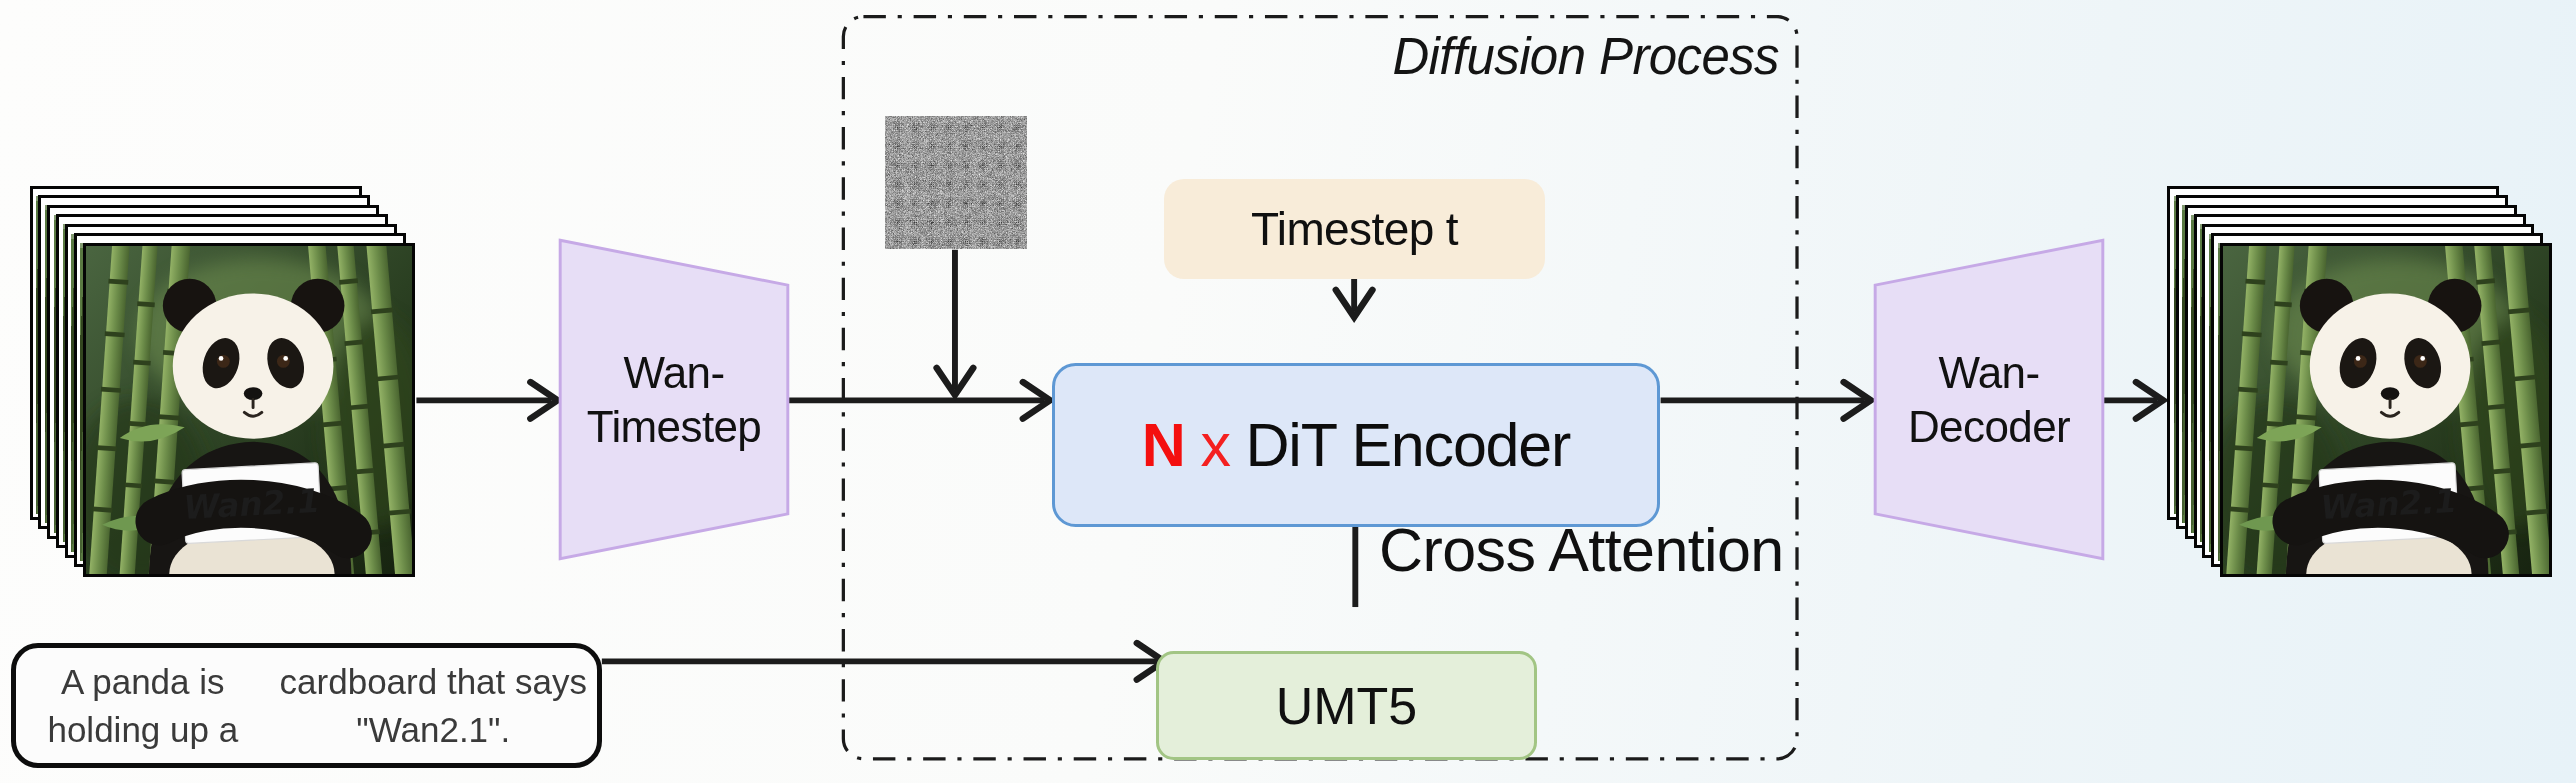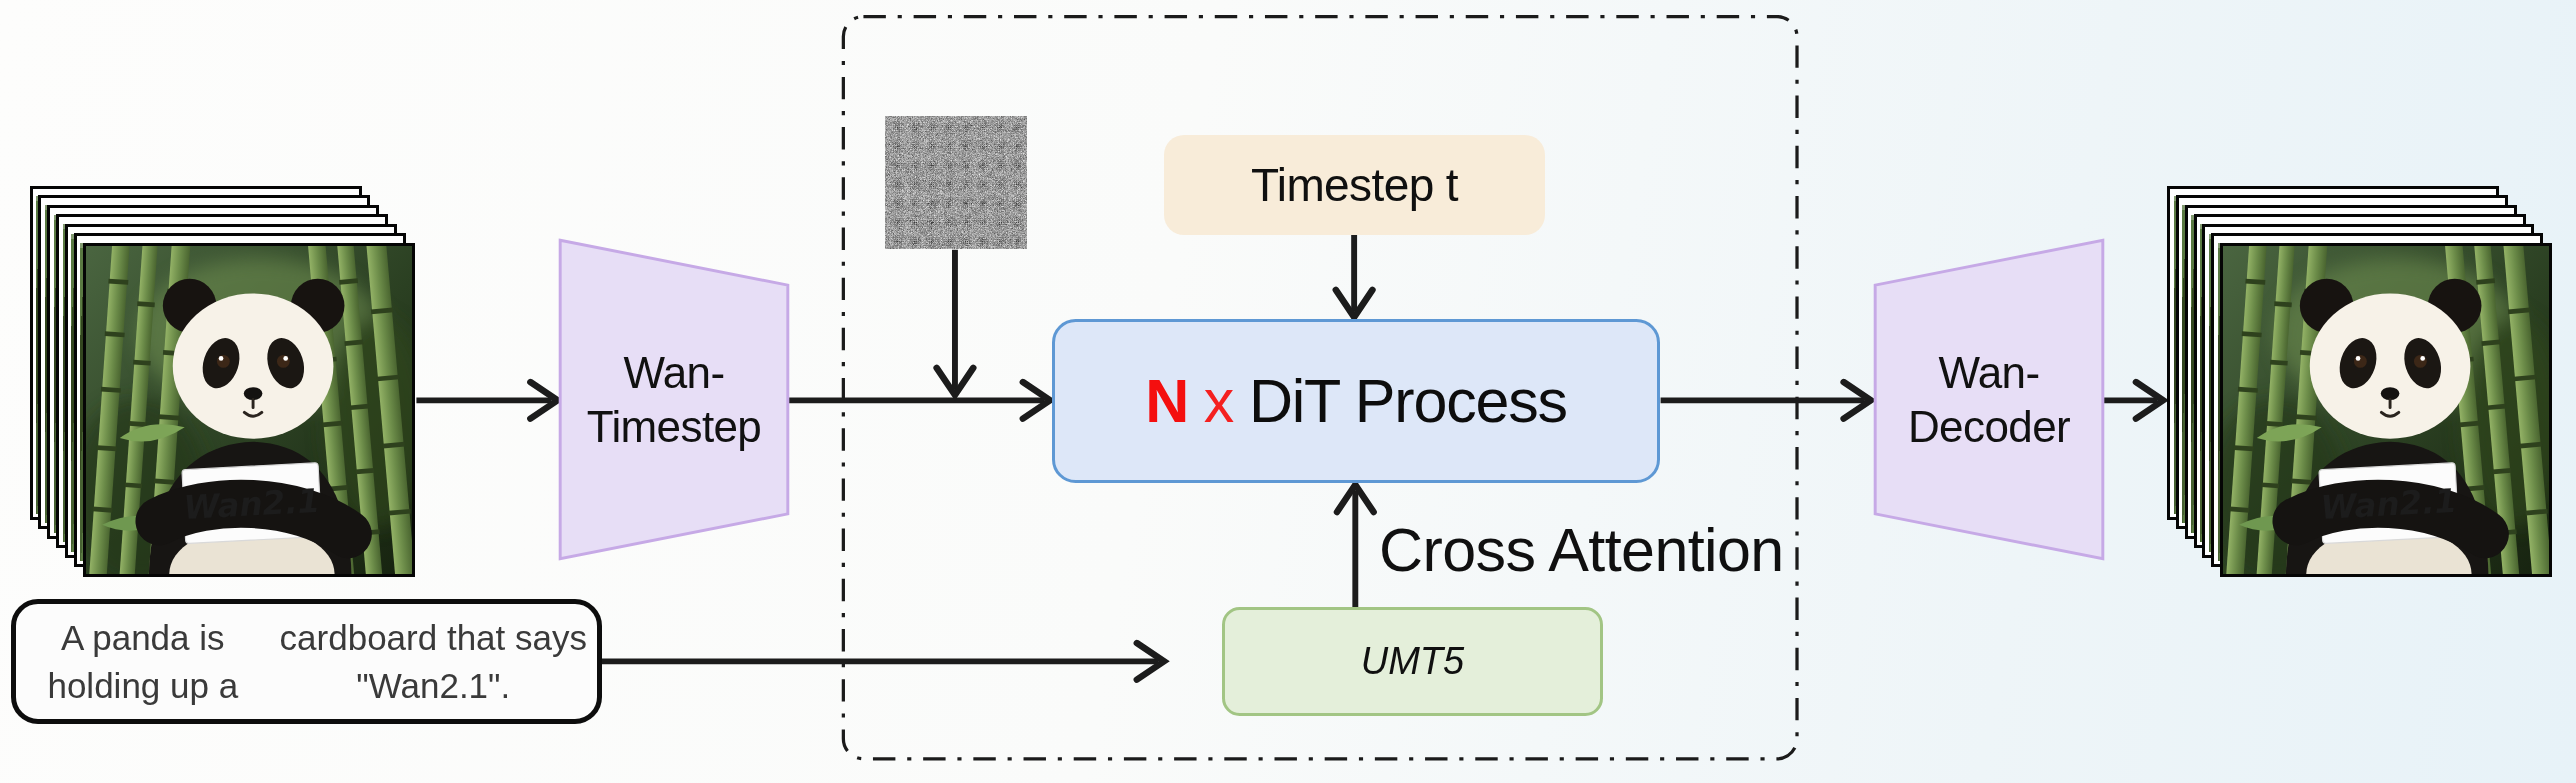--- a/index.html
+++ b/index.html
@@ -38,24 +38,24 @@
   .trap{position:absolute;width:230px;height:321px;}
   .trap svg{position:absolute;left:0;top:0;overflow:visible;}
   .trap polygon{fill:#e7def6;stroke:#c6a9e6;stroke-width:5;}
   .trap-label{
     position:absolute;inset:0;display:flex;flex-direction:column;
     justify-content:center;align-items:center;
     font-size:44px;line-height:54px;color:#111111;letter-spacing:-0.6px;
   }
 
   
-  .node{position:absolute;display:flex;justify-content:center;align-items:center;box-sizing:border-box;color:#101010;}
+  .node{position:absolute;display:flex;justify-content:center;align-items:center;box-sizing:border-box;color:#101010;margin-top:44px;}
   #timestep-box{left:1164px;top:135px;width:381px;height:100px;border-radius:20px;background:#f8ecd9;font-size:46px;letter-spacing:-0.6px;}
   #dit-box{left:1052px;top:319px;width:608px;height:164px;border-radius:23.6px;background:#dde7f8;border:3px solid #5e98d4;font-size:61px;letter-spacing:-1.2px;}
-  #umt5-box{left:1222px;top:607px;width:381px;height:109px;border-radius:17.7px;background:#e4efda;border:3px solid #a2c584;font-size:38px;font-style:italic;}
+  #umt5-box{left:1156px;top:607px;width:381px;height:109px;border-radius:17.7px;background:#e4efda;border:3px solid #a2c584;font-size:52px;}
   .dit-n{color:#f40f0f;font-weight:bold;}
   .dit-times{color:#f42020;white-space:pre;}
   .dit-rest{color:#0d0d0d;}
 
   
   #prompt-box{
     left:11.2px;top:599px;width:591px;height:125px;border-radius:27px;
     background:#fcfcfc;border:5.9px solid #0d0d0d;
     flex-direction:row;font-size:35px;line-height:48px;color:#3a3a3a;text-align:center;
   }
@@ -269,21 +269,21 @@
     </svg>
   </div>
 
   <div class="node" id="timestep-box">
     <span>Timestep t</span>
   </div>
 
   <div class="node" id="dit-box">
     <span class="dit-n">N</span>
       <span class="dit-times"> x </span>
-      <span class="dit-rest">DiT Process</span>
+      <span class="dit-rest">DiT Encoder</span>
   </div>
 
   <div id="cross-attention-label">Cross Attention</div>
 
   <div class="node" id="umt5-box">
     <span>UMT5</span>
   </div>
 
   <div class="trap" style="left:1874px;top:239px;">
     <svg width="230" height="321" viewBox="0 0 390 544">
@@ -322,15 +322,16 @@
         </g>
       </svg>
     </div>
   </div>
 
   <div class="node" id="prompt-box">
     <div>A panda is holding up a</div>
     <div>cardboard that says "Wan2.1".</div>
   </div>
 
+  <div id="diffusion-label">Diffusion Process</div>
 
 </div>
 
 
 </body></html>

